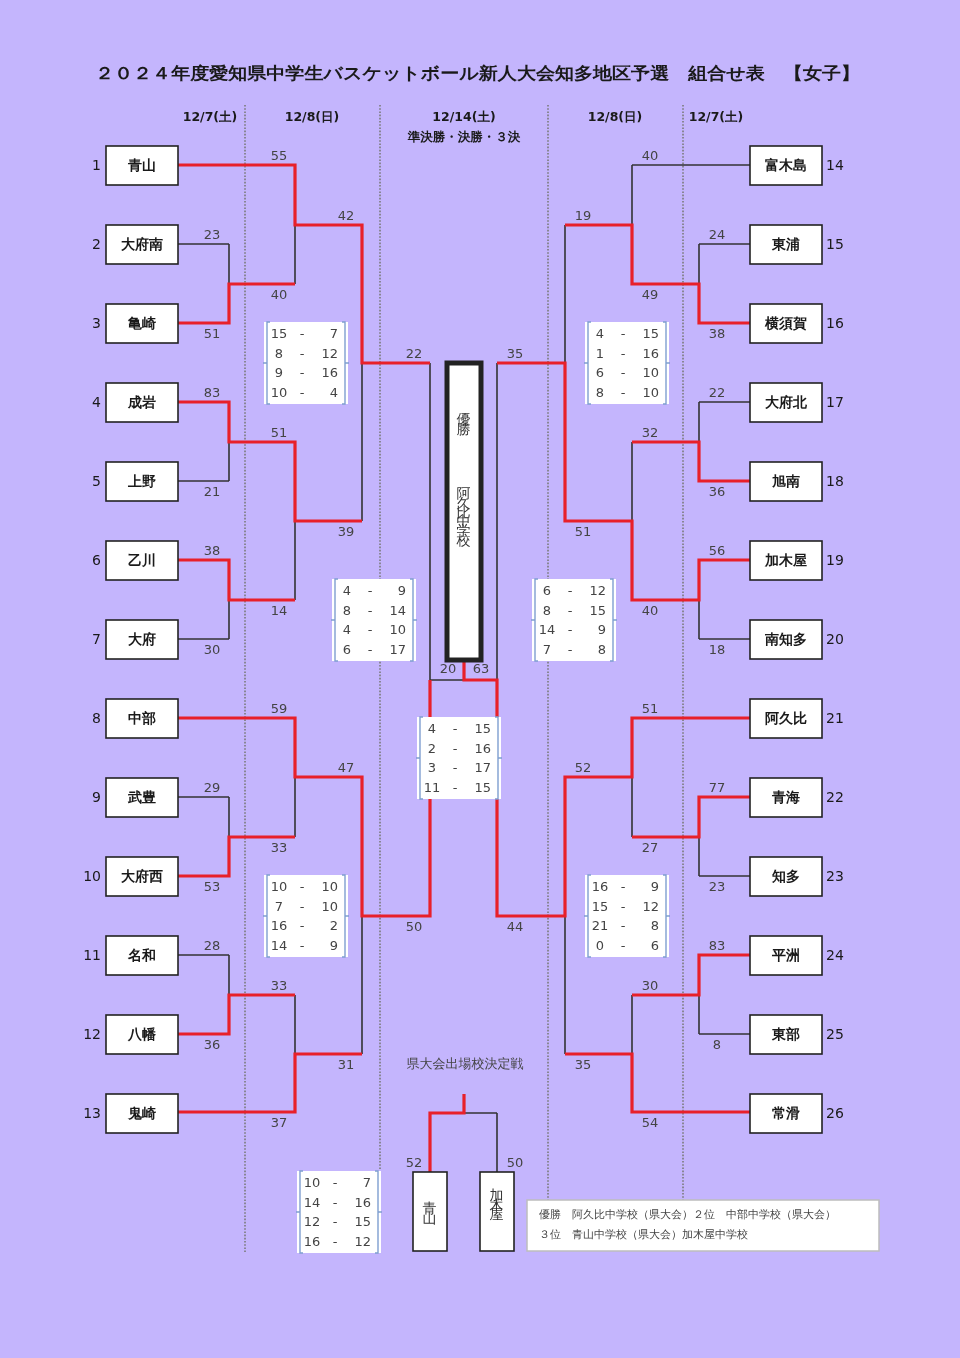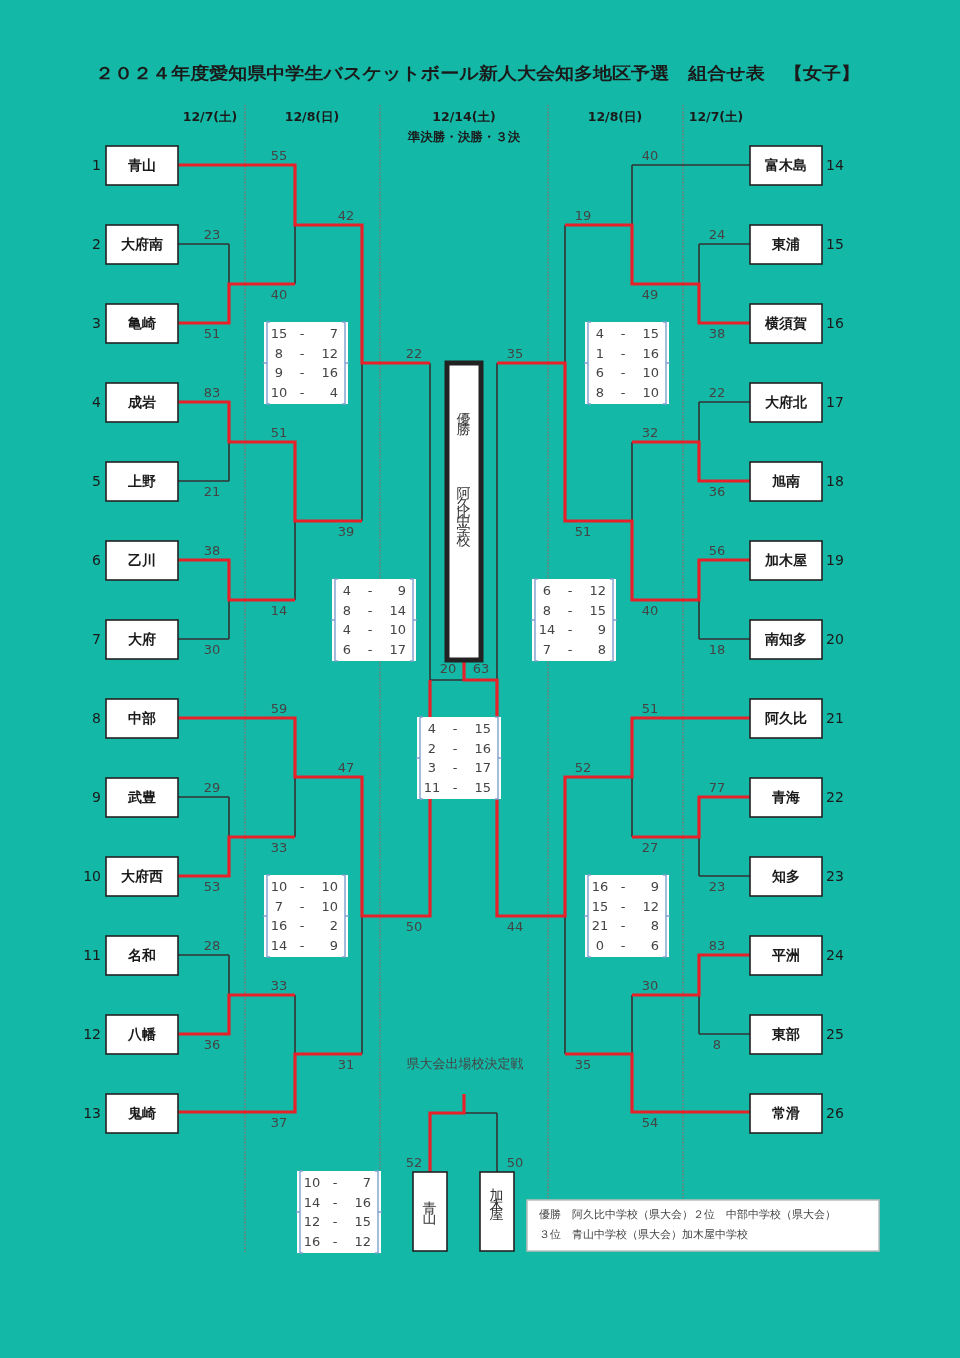--- a/index.html
+++ b/index.html
@@ -1,16 +1,16 @@
 <!DOCTYPE html>
 <html><head>
 <meta charset="utf-8">
 <style>
   html, body { margin:0; padding:0; background:#ffffff; }
-  #page { position:relative; width:960px; height:1358px; background:#14b8a6; overflow:hidden;
+  #page { position:relative; width:960px; height:1358px; background:#c4b5fd; overflow:hidden;
           font-family:"DejaVu Sans", "Liberation Sans", sans-serif; }
   #bracket { position:absolute; left:0; top:0; }
   #bracket text { font-family:"DejaVu Sans", "Liberation Sans", sans-serif; }
   .title { font-size:17px; font-weight:bold; fill:#1a1a1a; }
   .hdr { font-size:12.5px; font-weight:bold; fill:#1a1a1a; }
   .team-name { font-size:14px; font-weight:bold; fill:#1a1a1a; }
   .team-no { font-size:14px; fill:#1a1a1a; }
   .score { font-size:13px; fill:#444444; }
   .q { font-size:13px; fill:#444444; }
   .note { font-size:13px; fill:#444444; }

